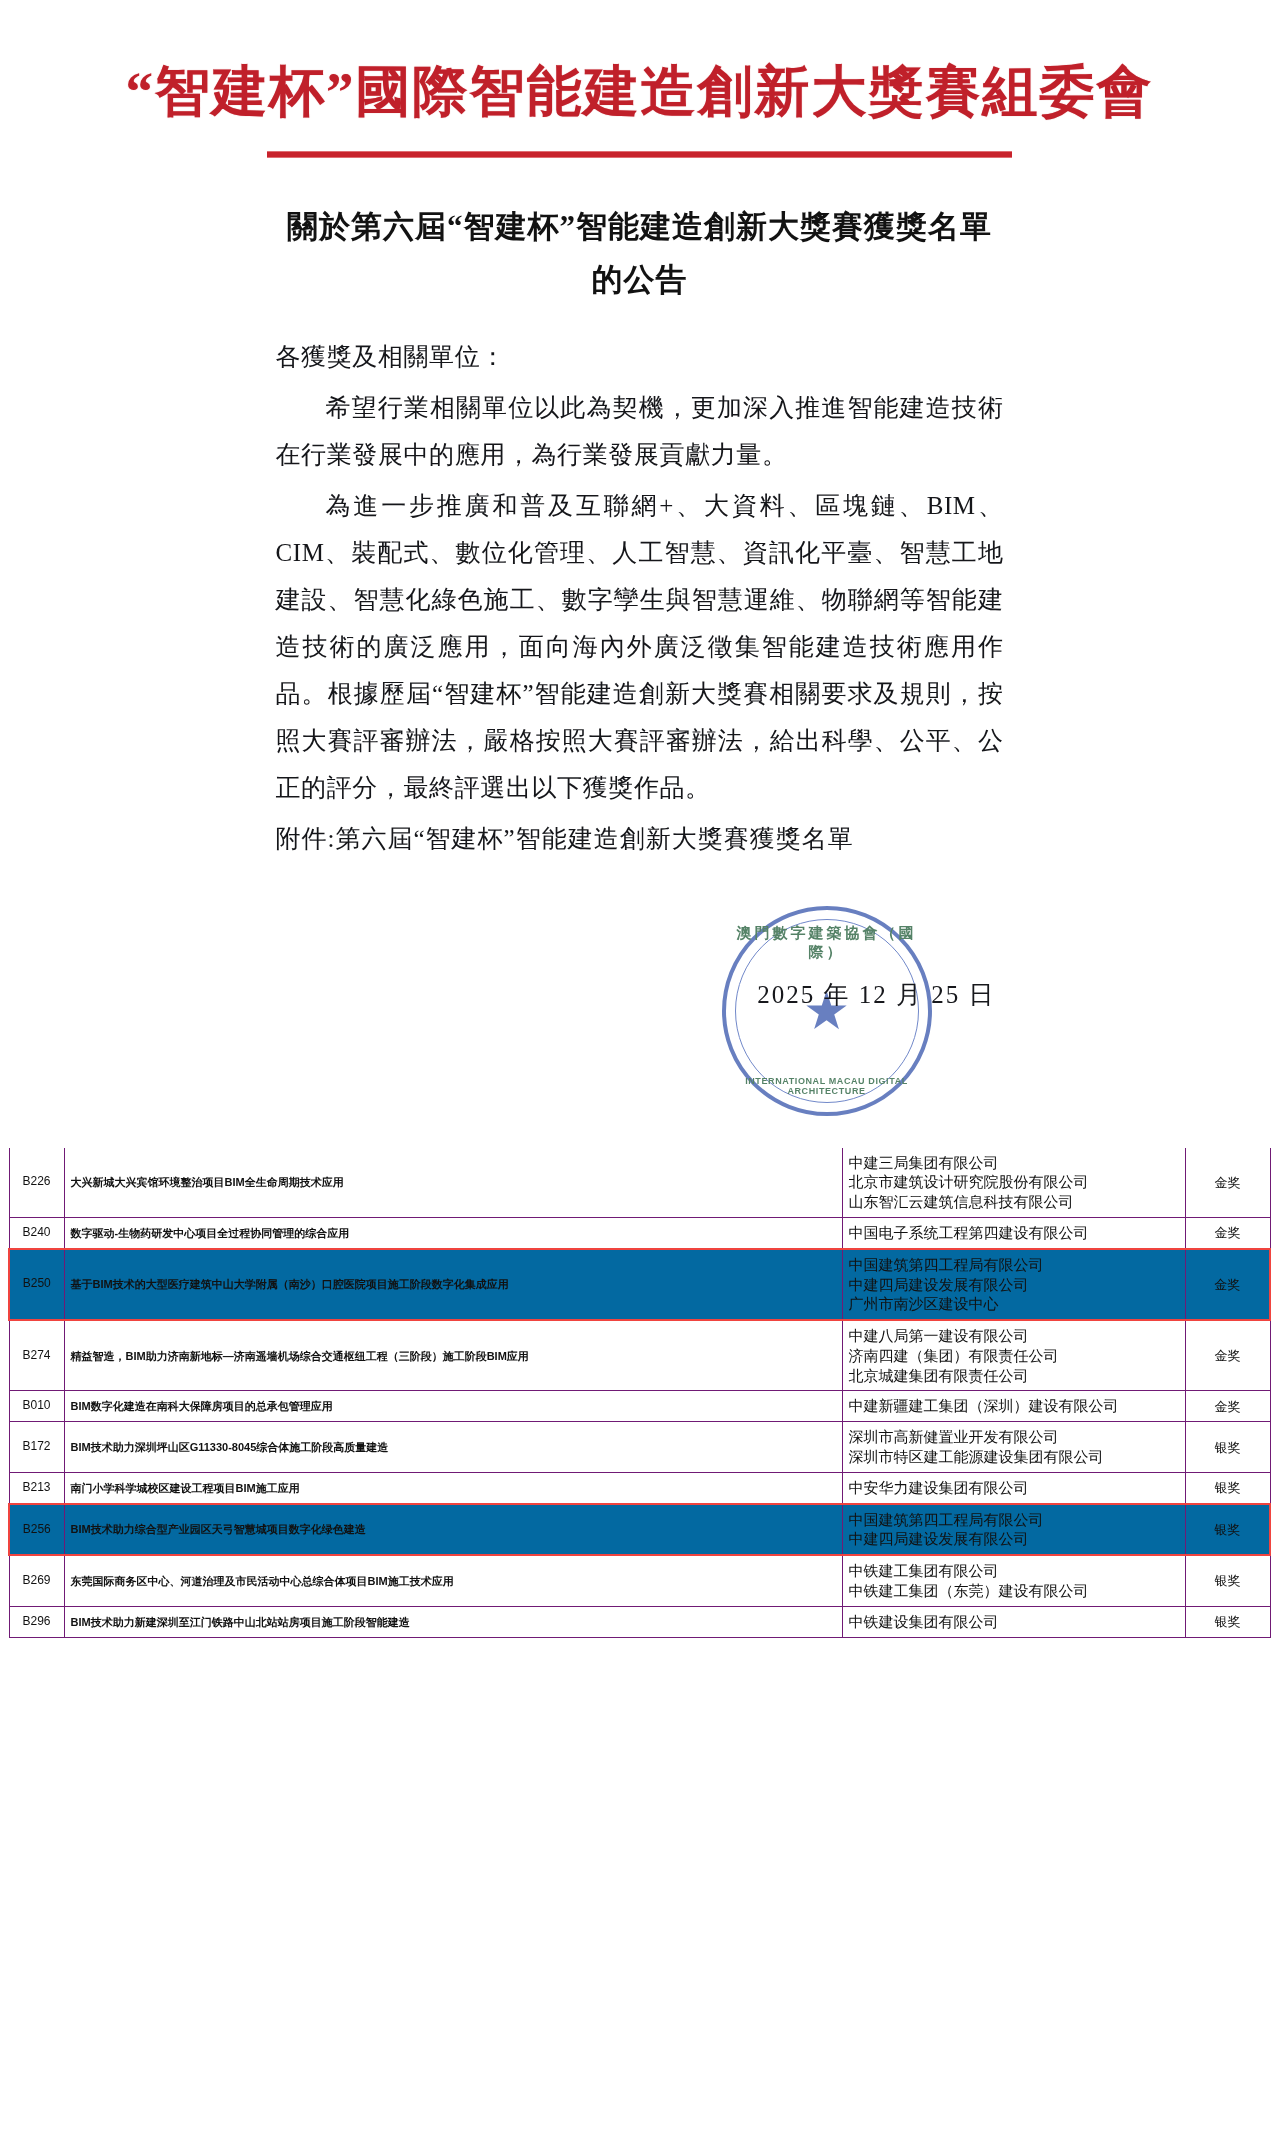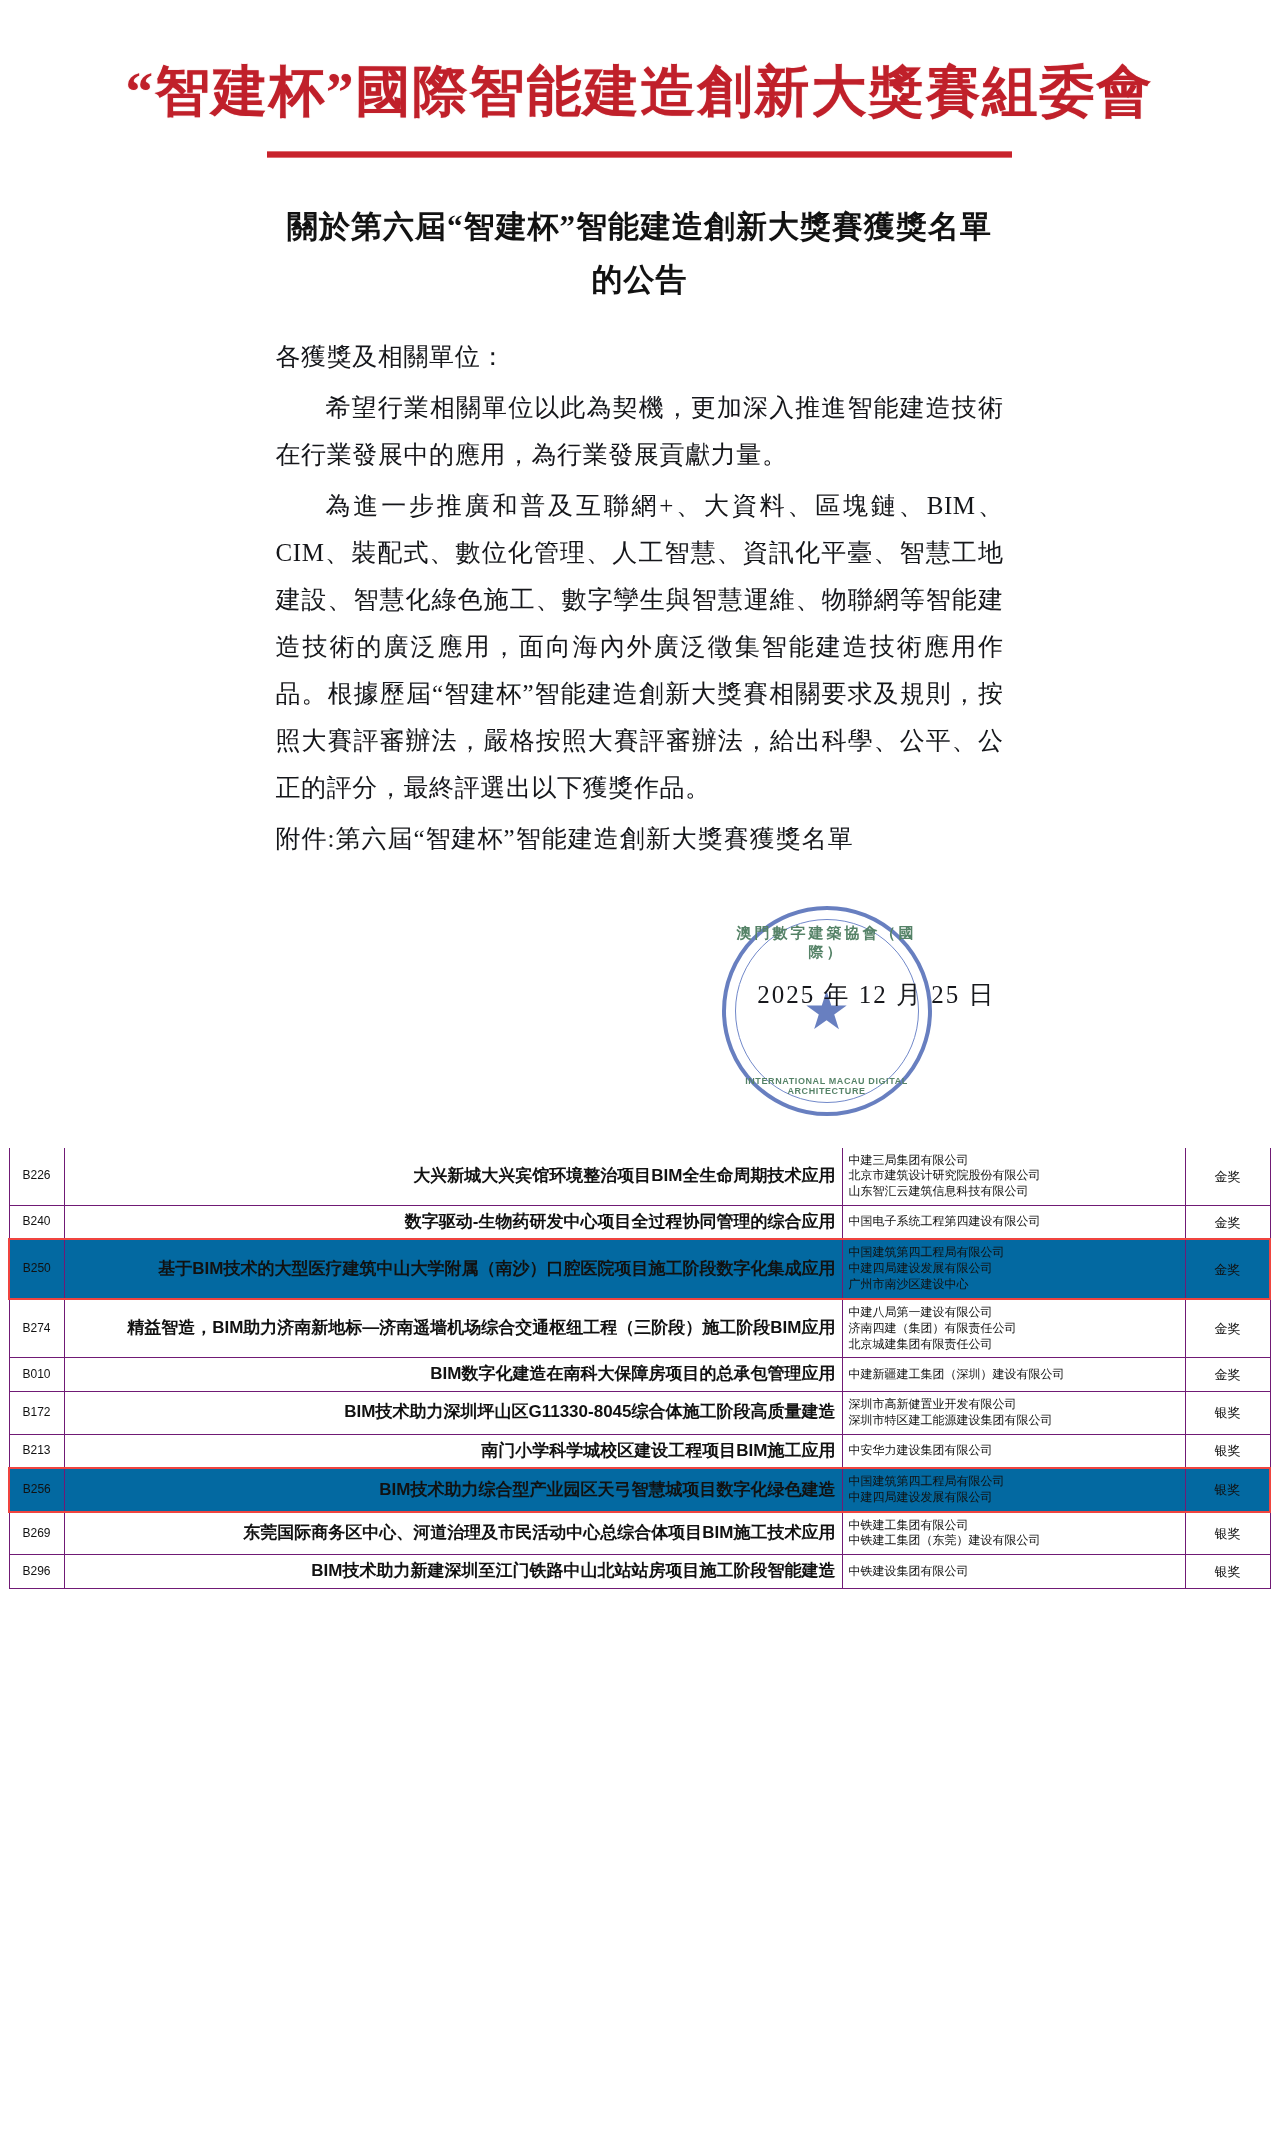--- a/index.html
+++ b/index.html
@@ -153,29 +153,29 @@
   }
   td.col-code{
     width:42px;
     text-align:center;
     font-family:"Liberation Sans","DejaVu Sans",sans-serif;
     font-size:12px;
     white-space:nowrap;
   }
   td.col-name{
     width:auto;
-    text-align:right;
+    text-align:left;
     font-weight:bold;
     white-space:nowrap;
-    font-size:17px;
+    font-size:11px;
   }
   td.col-org{
     width:330px;
     text-align:left;
-    font-size:12px;
+    font-size:15px;
     white-space:nowrap;
   }
   td.col-award{
     width:72px;
     text-align:center;
     font-size:13px;
     white-space:nowrap;
   }
   .org-line{display:block;}
   tr.highlight td{

